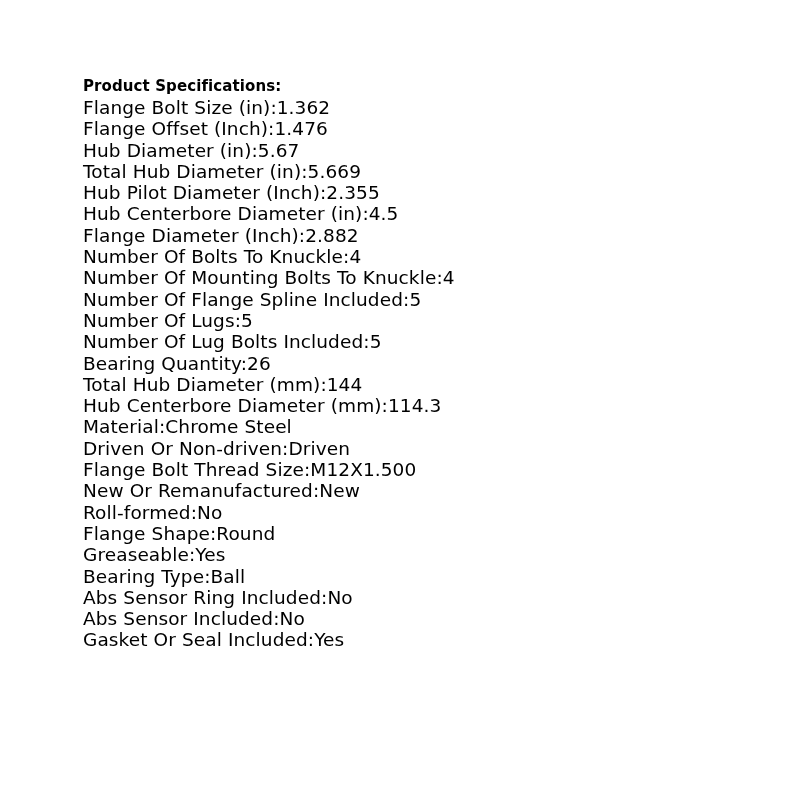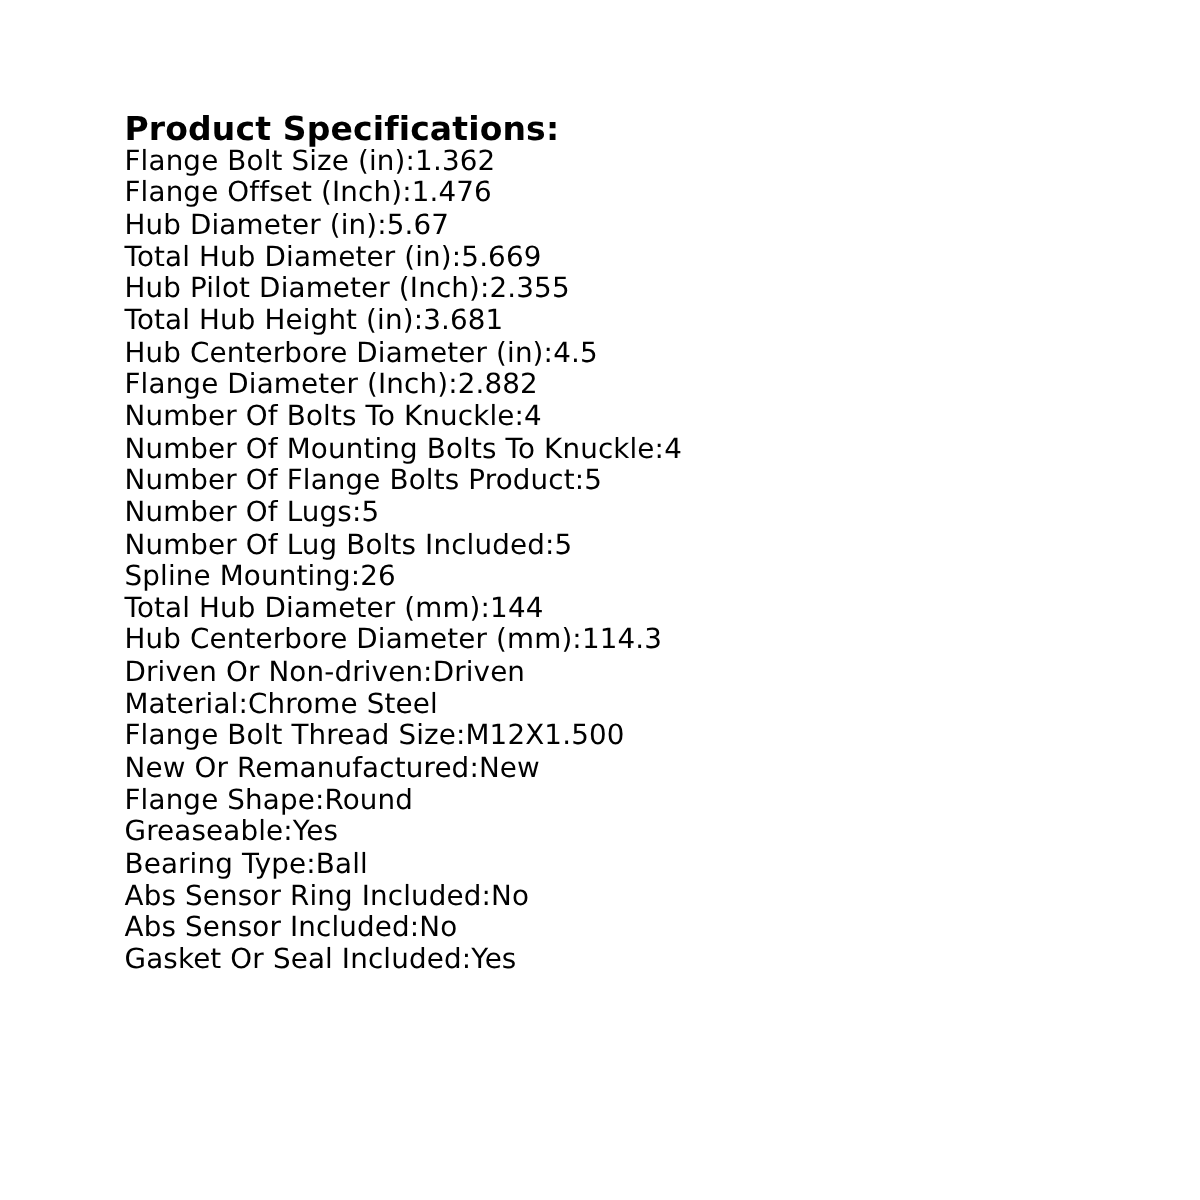--- a/index.html
+++ b/index.html
@@ -20,21 +20,21 @@
     height: 800px;
     box-sizing: border-box;
   }
   .spec-block {
     position: absolute;
     left: 83px;
     top: 76px;
     width: 660px;
   }
   .spec-title {
-    font-size: 22px;
+    font-size: 15px;
     font-weight: bold;
     line-height: 21px;
     margin: 0 0 0 0;
     letter-spacing: 0.1px;
   }
   .spec-list {
     list-style: none;
     margin: 0;
     padding: 0;
   }
@@ -53,35 +53,35 @@
 
 <div class="page">
   <div class="spec-block">
     <div class="spec-title">Product Specifications:</div>
     <ul class="spec-list">
         <li><span class="spec-label">Flange Bolt Size (in)</span><span class="spec-sep">:</span><span class="spec-value">1.362</span></li>
         <li><span class="spec-label">Flange Offset (Inch)</span><span class="spec-sep">:</span><span class="spec-value">1.476</span></li>
         <li><span class="spec-label">Hub Diameter (in)</span><span class="spec-sep">:</span><span class="spec-value">5.67</span></li>
         <li><span class="spec-label">Total Hub Diameter (in)</span><span class="spec-sep">:</span><span class="spec-value">5.669</span></li>
         <li><span class="spec-label">Hub Pilot Diameter (Inch)</span><span class="spec-sep">:</span><span class="spec-value">2.355</span></li>
-        <li><span class="spec-label">Total Hub Height (in)</span><span class="spec-sep">:</span><span class="spec-value">3.681</span></li>
         <li><span class="spec-label">Hub Centerbore Diameter (in)</span><span class="spec-sep">:</span><span class="spec-value">4.5</span></li>
         <li><span class="spec-label">Flange Diameter (Inch)</span><span class="spec-sep">:</span><span class="spec-value">2.882</span></li>
         <li><span class="spec-label">Number Of Bolts To Knuckle</span><span class="spec-sep">:</span><span class="spec-value">4</span></li>
         <li><span class="spec-label">Number Of Mounting Bolts To Knuckle</span><span class="spec-sep">:</span><span class="spec-value">4</span></li>
-        <li><span class="spec-label">Number Of Flange Bolts Product</span><span class="spec-sep">:</span><span class="spec-value">5</span></li>
+        <li><span class="spec-label">Number Of Flange Spline Included</span><span class="spec-sep">:</span><span class="spec-value">5</span></li>
         <li><span class="spec-label">Number Of Lugs</span><span class="spec-sep">:</span><span class="spec-value">5</span></li>
         <li><span class="spec-label">Number Of Lug Bolts Included</span><span class="spec-sep">:</span><span class="spec-value">5</span></li>
-        <li><span class="spec-label">Spline Mounting</span><span class="spec-sep">:</span><span class="spec-value">26</span></li>
+        <li><span class="spec-label">Bearing Quantity</span><span class="spec-sep">:</span><span class="spec-value">26</span></li>
         <li><span class="spec-label">Total Hub Diameter (mm)</span><span class="spec-sep">:</span><span class="spec-value">144</span></li>
         <li><span class="spec-label">Hub Centerbore Diameter (mm)</span><span class="spec-sep">:</span><span class="spec-value">114.3</span></li>
+        <li><span class="spec-label">Material</span><span class="spec-sep">:</span><span class="spec-value">Chrome Steel</span></li>
         <li><span class="spec-label">Driven Or Non-driven</span><span class="spec-sep">:</span><span class="spec-value">Driven</span></li>
-        <li><span class="spec-label">Material</span><span class="spec-sep">:</span><span class="spec-value">Chrome Steel</span></li>
         <li><span class="spec-label">Flange Bolt Thread Size</span><span class="spec-sep">:</span><span class="spec-value">M12X1.500</span></li>
         <li><span class="spec-label">New Or Remanufactured</span><span class="spec-sep">:</span><span class="spec-value">New</span></li>
+        <li><span class="spec-label">Roll-formed</span><span class="spec-sep">:</span><span class="spec-value">No</span></li>
         <li><span class="spec-label">Flange Shape</span><span class="spec-sep">:</span><span class="spec-value">Round</span></li>
         <li><span class="spec-label">Greaseable</span><span class="spec-sep">:</span><span class="spec-value">Yes</span></li>
         <li><span class="spec-label">Bearing Type</span><span class="spec-sep">:</span><span class="spec-value">Ball</span></li>
         <li><span class="spec-label">Abs Sensor Ring Included</span><span class="spec-sep">:</span><span class="spec-value">No</span></li>
         <li><span class="spec-label">Abs Sensor Included</span><span class="spec-sep">:</span><span class="spec-value">No</span></li>
         <li><span class="spec-label">Gasket Or Seal Included</span><span class="spec-sep">:</span><span class="spec-value">Yes</span></li>
       </ul>
   </div>
 </div>
 

